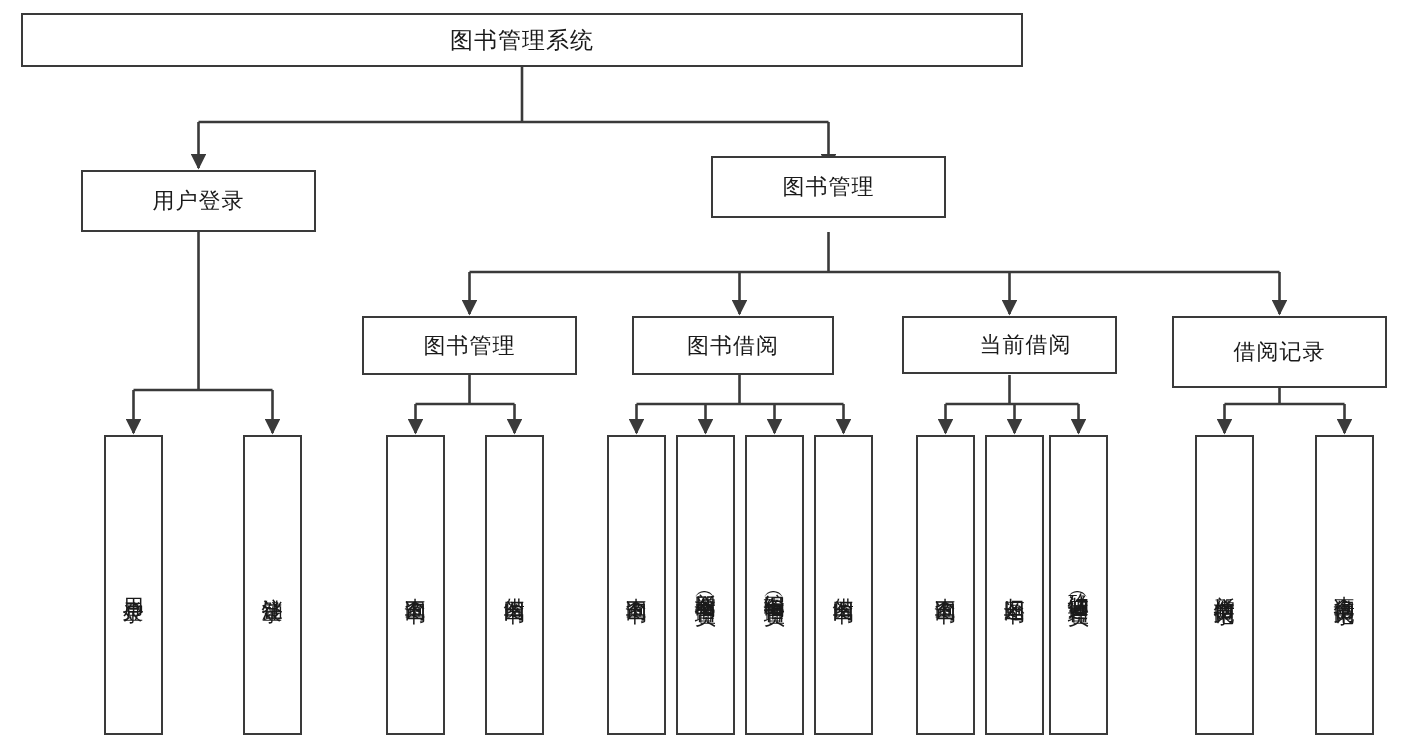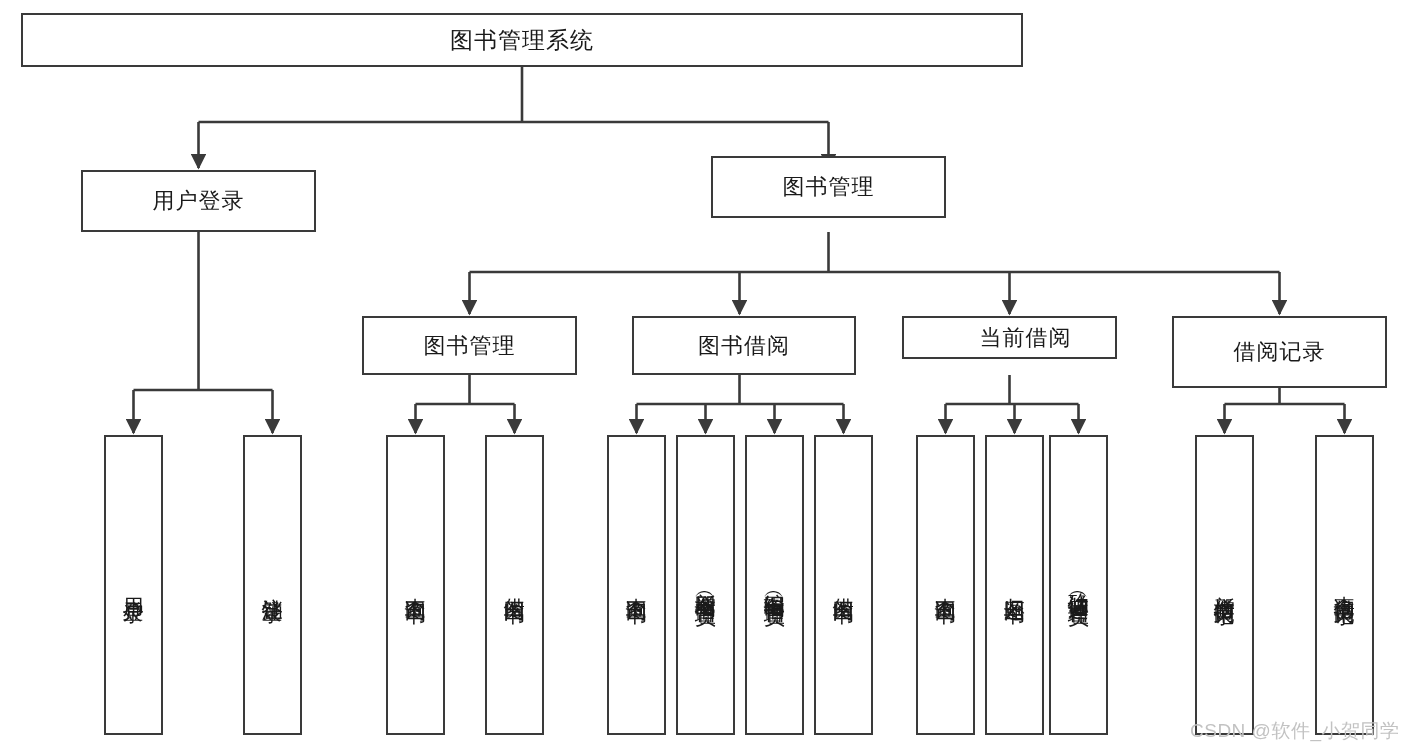--- a/index.html
+++ b/index.html
@@ -115,24 +115,24 @@
       </div>
       <div class="node horiz level2" style="left: 81px; top: 170px; width: 235px; height: 62px;">
         <span>用户登录</span>
       </div>
       <div class="node horiz level2" style="left: 711px; top: 156px; width: 235px; height: 62px;">
         <span>图书管理</span>
       </div>
       <div class="node horiz level3" style="left: 362px; top: 316px; width: 215px; height: 59px;">
         <span>图书管理</span>
       </div>
-      <div class="node horiz level3" style="left: 632px; top: 316px; width: 224px; height: 59px;">
+      <div class="node horiz level3" style="left: 632px; top: 316px; width: 202px; height: 59px;">
         <span>图书借阅</span>
       </div>
-      <div class="node horiz level3" style="left: 902px; top: 316px; width: 215px; height: 43px; padding-left: 32px;">
+      <div class="node horiz level3" style="left: 902px; top: 316px; width: 215px; height: 58px; padding-left: 32px;">
         <span>当前借阅</span>
       </div>
       <div class="node horiz level3" style="left: 1172px; top: 316px; width: 215px; height: 72px;">
         <span>借阅记录</span>
       </div>
       <div class="node vert leaf" style="left: 104px; top: 435px; width: 59px; height: 300px;">
         <span class="vtext">用户登录</span>
       </div>
       <div class="node vert leaf" style="left: 243px; top: 435px; width: 59px; height: 300px;">
         <span class="vtext">注销登录</span>
@@ -165,14 +165,13 @@
         <span class="vtext">确认归还（管理员）</span>
       </div>
       <div class="node vert leaf" style="left: 1195px; top: 435px; width: 59px; height: 300px;">
         <span class="vtext">新增借阅记录</span>
       </div>
       <div class="node vert leaf" style="left: 1315px; top: 435px; width: 59px; height: 300px;">
         <span class="vtext">查询借阅记录</span>
       </div>
     </div>
 
-  <div class="watermark" style="left:1190px; top:718px;">CSDN @软件_小贺同学</div>
 </div>
 
 </body></html>

